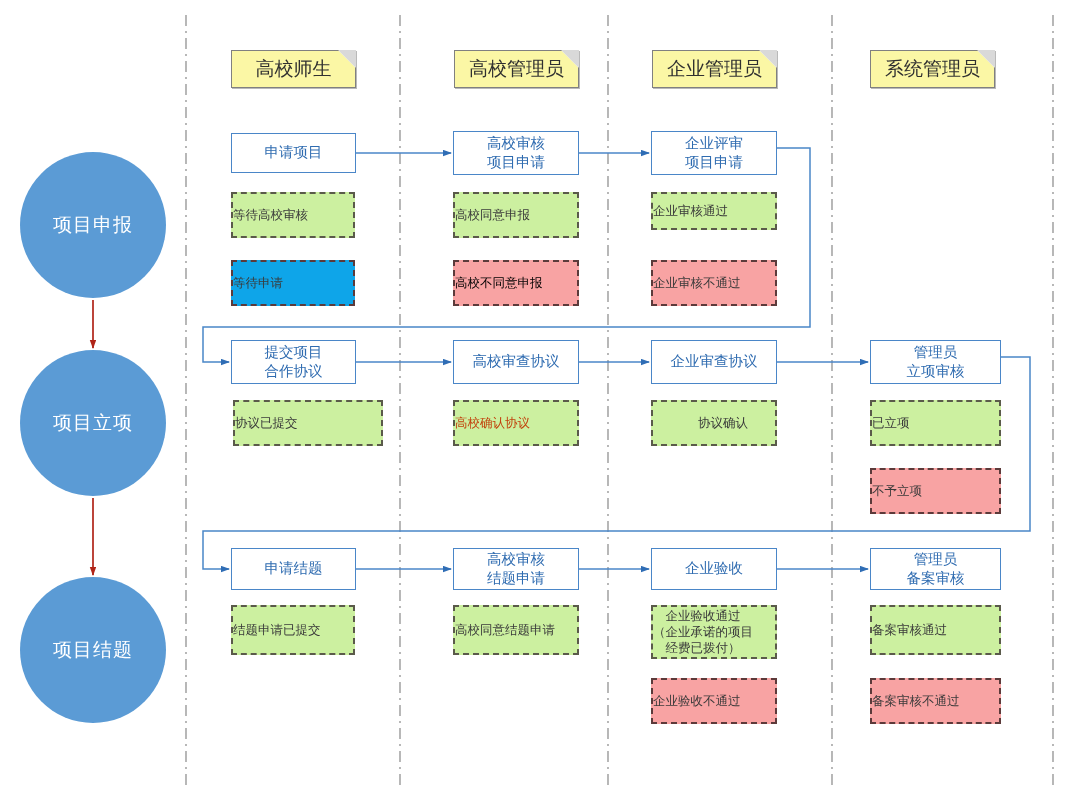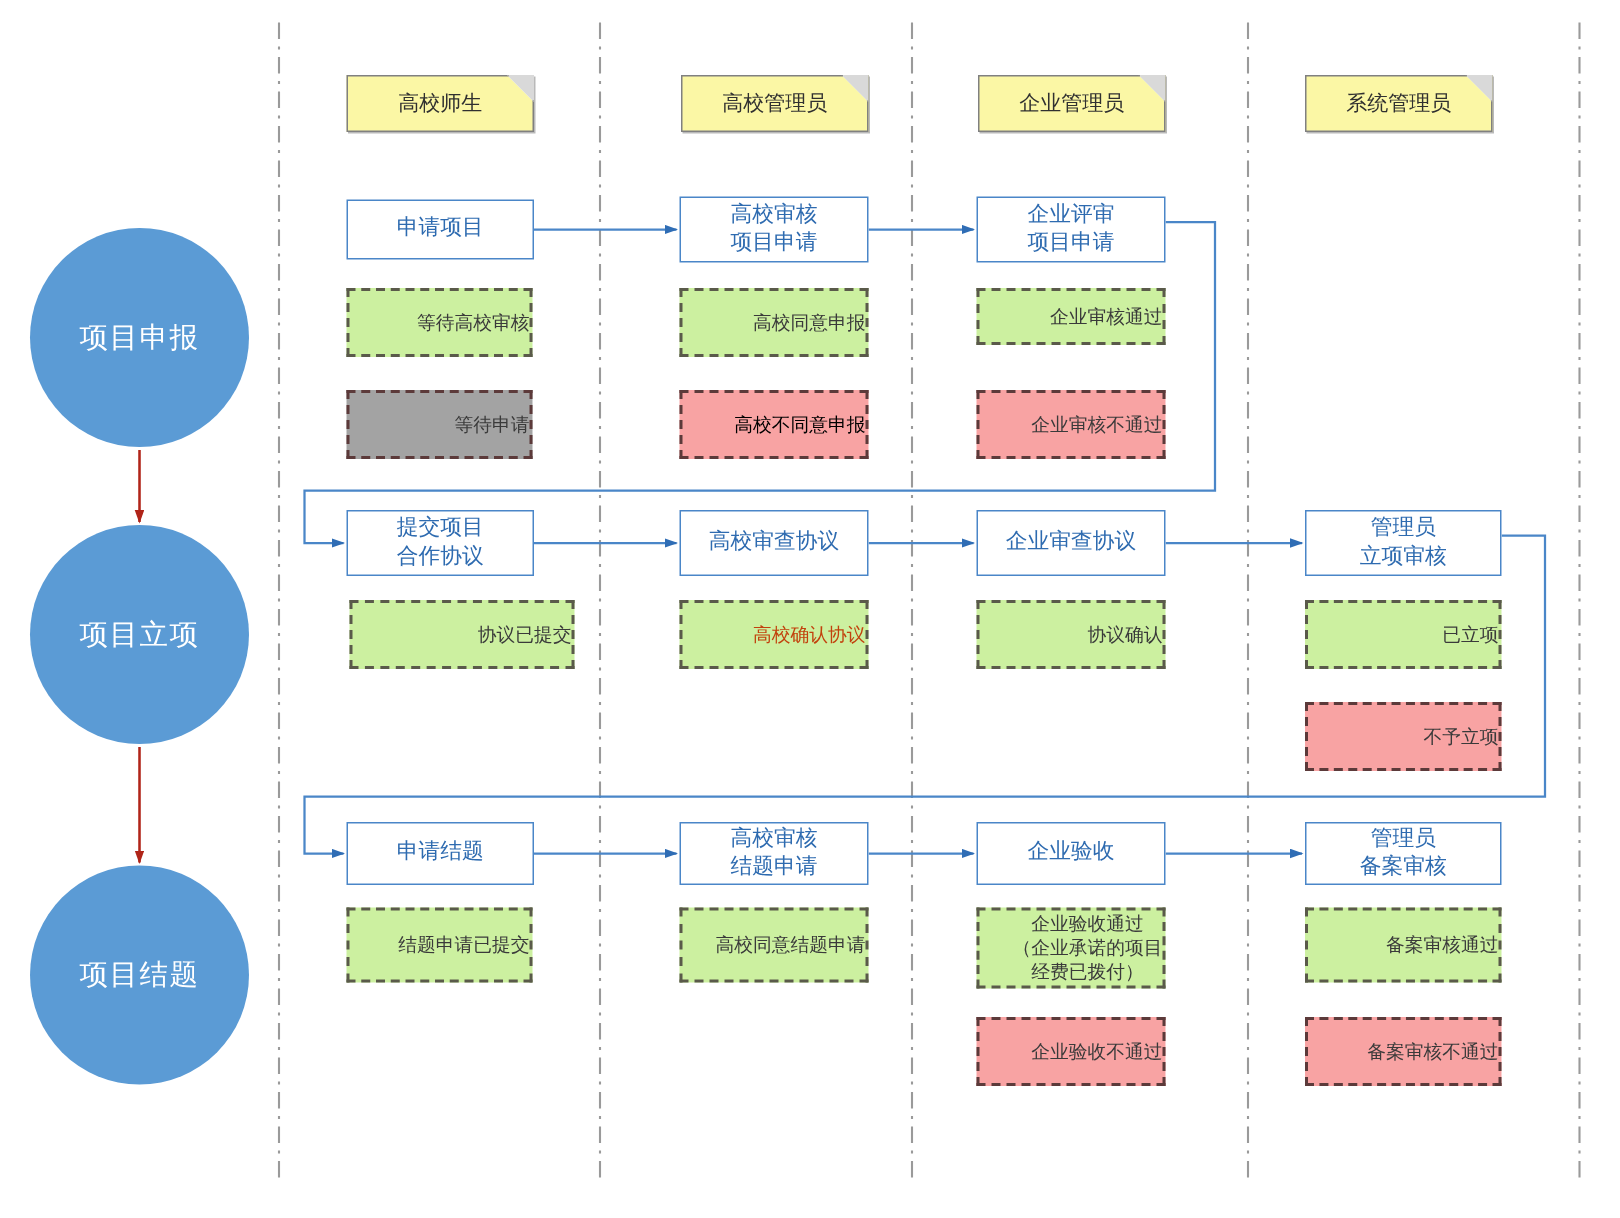--- a/index.html
+++ b/index.html
@@ -37,21 +37,21 @@
   }
   
   .lane-note{
     position:absolute;
     box-sizing:border-box;
     background:#fbf7a5;
     border:1px solid #808080;
     display:flex;
     align-items:center;
     justify-content:center;
-    font-size:14px;
+    font-size:19px;
     color:#303030;
     box-shadow:1px 1px 0 #b9b9b9;
   }
   .lane-note .fold{
     position:absolute;
     right:-1px;
     top:-1px;
     width:17px;
     height:17px;
     background:#d9d9d9;
@@ -82,21 +82,21 @@
     font-size:14.5px;
     line-height:1.32;
     white-space:pre-line;
   }
   
   .status-box{
     position:absolute;
     box-sizing:border-box;
     display:flex;
     align-items:center;
-    justify-content:flex-end;
+    justify-content:flex-start;
     text-align:center;
     font-size:12.5px;
     line-height:1.3;
     white-space:pre-line;
     border:2px dashed #595959;
     color:#3a3a3a;
   }
   .status-box.ok{
     background:#ccf0a0;
     border-color:#5a5a4a;
@@ -203,21 +203,21 @@
 结题申请</span></div>
       <div class="proc-box" style="left: 651px; top: 548px; width: 126px; height: 42px; border-color: rgb(74, 134, 200); color: rgb(46, 107, 176);"><span>企业验收</span></div>
       <div class="proc-box" style="left: 870px; top: 548px; width: 131px; height: 42px; border-color: rgb(74, 134, 200); color: rgb(46, 107, 176);"><span>管理员
 备案审核</span></div>
     </div>
 
   <div id="status-layer">
       <div class="status-box ok" style="left: 231px; top: 192px; width: 124px; height: 46px; background: rgb(204, 240, 160); color: rgb(58, 58, 58);"><span>等待高校审核</span></div>
       <div class="status-box ok" style="left: 453px; top: 192px; width: 126px; height: 46px; background: rgb(204, 240, 160); color: rgb(58, 58, 58);"><span>高校同意申报</span></div>
       <div class="status-box ok" style="left: 651px; top: 192px; width: 126px; height: 38px; background: rgb(204, 240, 160); color: rgb(58, 58, 58);"><span>企业审核通过</span></div>
-      <div class="status-box bad" style="left: 231px; top: 260px; width: 124px; height: 46px; background: #a3a3a3; color: rgb(58, 58, 58);"><span>等待申请</span></div>
+      <div class="status-box bad" style="left: 231px; top: 260px; width: 124px; height: 46px; background: #0ea5e9; color: rgb(58, 58, 58);"><span>等待申请</span></div>
       <div class="status-box bad" style="left: 453px; top: 260px; width: 126px; height: 46px; background: rgb(248, 163, 163); color: #000000;"><span>高校不同意申报</span></div>
       <div class="status-box bad" style="left: 651px; top: 260px; width: 126px; height: 46px; background: rgb(248, 163, 163); color: rgb(58, 58, 58);"><span>企业审核不通过</span></div>
       <div class="status-box ok" style="left: 233px; top: 400px; width: 150px; height: 46px; background: rgb(204, 240, 160); color: rgb(58, 58, 58);"><span>协议已提交</span></div>
       <div class="status-box ok" style="left: 453px; top: 400px; width: 126px; height: 46px; background: rgb(204, 240, 160); color: #c2410c;"><span>高校确认协议</span></div>
       <div class="status-box ok" style="left: 651px; top: 400px; width: 126px; height: 46px; background: rgb(204, 240, 160); color: rgb(58, 58, 58); padding-left: 45px;"><span>协议确认</span></div>
       <div class="status-box ok" style="left: 870px; top: 400px; width: 131px; height: 46px; background: rgb(204, 240, 160); color: rgb(58, 58, 58);"><span>已立项</span></div>
       <div class="status-box bad" style="left: 870px; top: 468px; width: 131px; height: 46px; background: rgb(248, 163, 163); color: rgb(58, 58, 58);"><span>不予立项</span></div>
       <div class="status-box ok" style="left: 231px; top: 605px; width: 124px; height: 50px; background: rgb(204, 240, 160); color: rgb(58, 58, 58);"><span>结题申请已提交</span></div>
       <div class="status-box ok" style="left: 453px; top: 605px; width: 126px; height: 50px; background: rgb(204, 240, 160); color: rgb(58, 58, 58);"><span>高校同意结题申请</span></div>
       <div class="status-box ok" style="left: 651px; top: 605px; width: 126px; height: 54px; background: rgb(204, 240, 160); color: rgb(58, 58, 58);"><span>企业验收通过

